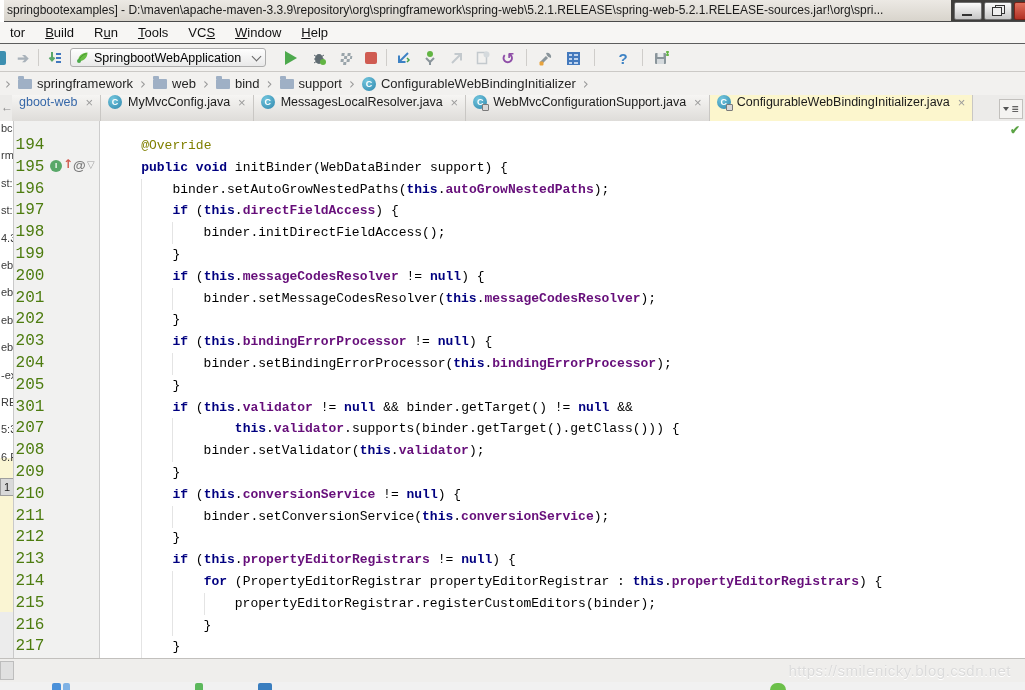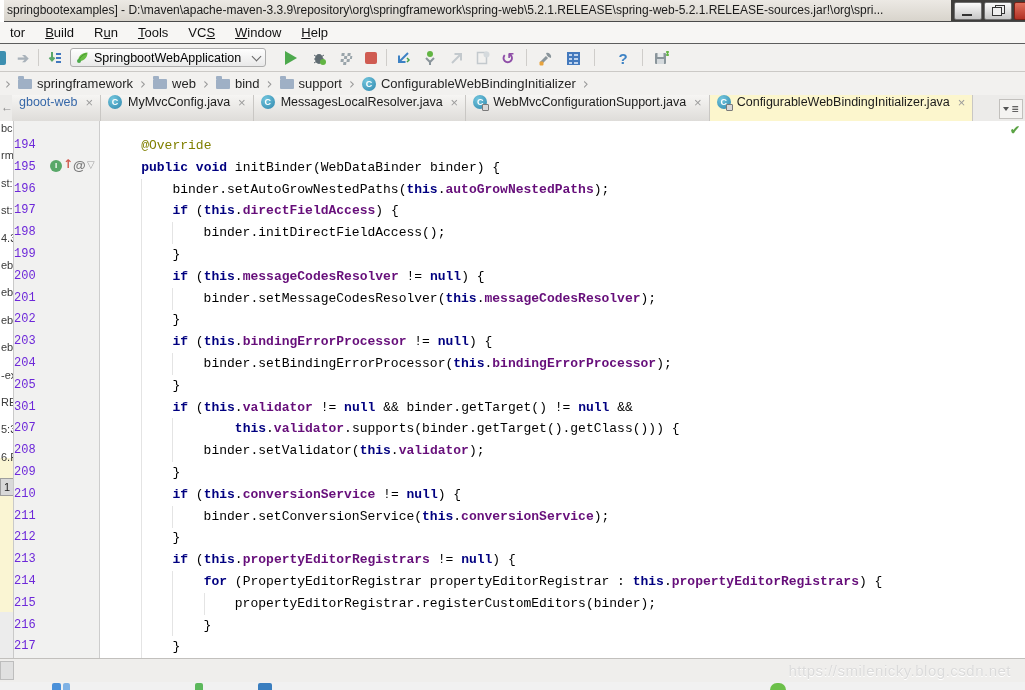--- a/index.html
+++ b/index.html
@@ -66,22 +66,22 @@
   #main{position:absolute;left:0;top:121px;width:1025px;height:537px;background:#fff;}
   #leftstrip{position:absolute;left:0;top:0;width:13px;height:537px;background:#fff;overflow:hidden;}
   .frag{position:absolute;left:1px;font-size:11px;color:#3a3a3a;white-space:nowrap;}
   #strip-yellow{position:absolute;left:0;top:337px;width:13px;height:154px;background:#FAF5D3;}
   #strip-gray{position:absolute;left:0;top:491px;width:13px;height:46px;background:#ECECEC;}
   #strip-badge{position:absolute;left:0;top:357px;width:12px;height:16px;background:#D9D9D9;border:1px solid #9e9e9e;
     font-size:11px;color:#222;text-align:center;line-height:16px;}
   #gutter{position:absolute;left:13px;top:0;width:87px;height:537px;background:#F1F1F0;
     border-left:1px solid #C9C9C9;border-right:1px solid #CDCDCD;box-sizing:border-box;}
   #gutter-nums{position:absolute;left:14px;top:14px;width:32px;}
-  .gn{height:21.8px;line-height:21.8px;text-align:left;font-family:"Liberation Mono",monospace;
-    font-size:12px;color:#6d28d9;}
+  .gn{height:21.8px;line-height:21.8px;text-align:center;font-family:"Liberation Mono",monospace;
+    font-size:16px;color:#4d7c0f;}
   .impl-icon{position:absolute;left:50px;top:39px;width:12px;height:12px;border-radius:50%;background:#59A869;
     color:#fff;font:bold 8px/12px "Liberation Sans",sans-serif;text-align:center;}
   .up-arrow{position:absolute;left:63px;top:36px;color:#D05B4F;font-weight:bold;font-size:12px;font-family:"DejaVu Sans",sans-serif;}
   .at-icon{position:absolute;left:73px;top:37px;color:#7a7a7a;font-weight:bold;font-size:13px;}
   .fold-icon{position:absolute;left:87px;top:38px;color:#A0A0A0;font-size:10px;font-family:"DejaVu Sans",sans-serif;}
   #code-lines{position:absolute;left:110px;top:14px;}
   .cl{height:21.8px;line-height:21.8px;white-space:pre;font-family:"Liberation Mono",monospace;font-size:13px;}
   .tk-k{color:#000080;font-weight:bold;}
   .tk-f{color:#660E7A;font-weight:bold;}
   .tk-a{color:#808000;}
@@ -355,21 +355,21 @@
   <div class="guide" style="left:141px;top:58px;height:479px"></div>
   <div class="guide" style="left:172px;top:101px;height:22px"></div>
   <div class="guide" style="left:172px;top:167px;height:22px"></div>
   <div class="guide" style="left:172px;top:232px;height:22px"></div>
   <div class="guide" style="left:172px;top:297px;height:44px"></div>
   <div class="guide" style="left:172px;top:385px;height:22px"></div>
   <div class="guide" style="left:172px;top:450px;height:65px"></div>
   <div class="guide" style="left:204px;top:472px;height:22px"></div>
   <div id="code-lines">
       <div class="cl"><span class="tk-p">    </span><span class="tk-a">@Override</span></div>
-      <div class="cl"><span class="tk-p">    </span><span class="tk-k">public</span><span class="tk-p"> </span><span class="tk-k">void</span><span class="tk-p"> initBinder(WebDataBinder binder) {</span></div>
+      <div class="cl"><span class="tk-p">    </span><span class="tk-k">public</span><span class="tk-p"> </span><span class="tk-k">void</span><span class="tk-p"> initBinder(WebDataBinder support) {</span></div>
       <div class="cl"><span class="tk-p">        binder.setAutoGrowNestedPaths(</span><span class="tk-k">this</span><span class="tk-p">.</span><span class="tk-f">autoGrowNestedPaths</span><span class="tk-p">);</span></div>
       <div class="cl"><span class="tk-p">        </span><span class="tk-k">if</span><span class="tk-p"> (</span><span class="tk-k">this</span><span class="tk-p">.</span><span class="tk-f">directFieldAccess</span><span class="tk-p">) {</span></div>
       <div class="cl"><span class="tk-p">            binder.initDirectFieldAccess();</span></div>
       <div class="cl"><span class="tk-p">        }</span></div>
       <div class="cl"><span class="tk-p">        </span><span class="tk-k">if</span><span class="tk-p"> (</span><span class="tk-k">this</span><span class="tk-p">.</span><span class="tk-f">messageCodesResolver</span><span class="tk-p"> != </span><span class="tk-k">null</span><span class="tk-p">) {</span></div>
       <div class="cl"><span class="tk-p">            binder.setMessageCodesResolver(</span><span class="tk-k">this</span><span class="tk-p">.</span><span class="tk-f">messageCodesResolver</span><span class="tk-p">);</span></div>
       <div class="cl"><span class="tk-p">        }</span></div>
       <div class="cl"><span class="tk-p">        </span><span class="tk-k">if</span><span class="tk-p"> (</span><span class="tk-k">this</span><span class="tk-p">.</span><span class="tk-f">bindingErrorProcessor</span><span class="tk-p"> != </span><span class="tk-k">null</span><span class="tk-p">) {</span></div>
       <div class="cl"><span class="tk-p">            binder.setBindingErrorProcessor(</span><span class="tk-k">this</span><span class="tk-p">.</span><span class="tk-f">bindingErrorProcessor</span><span class="tk-p">);</span></div>
       <div class="cl"><span class="tk-p">        }</span></div>

